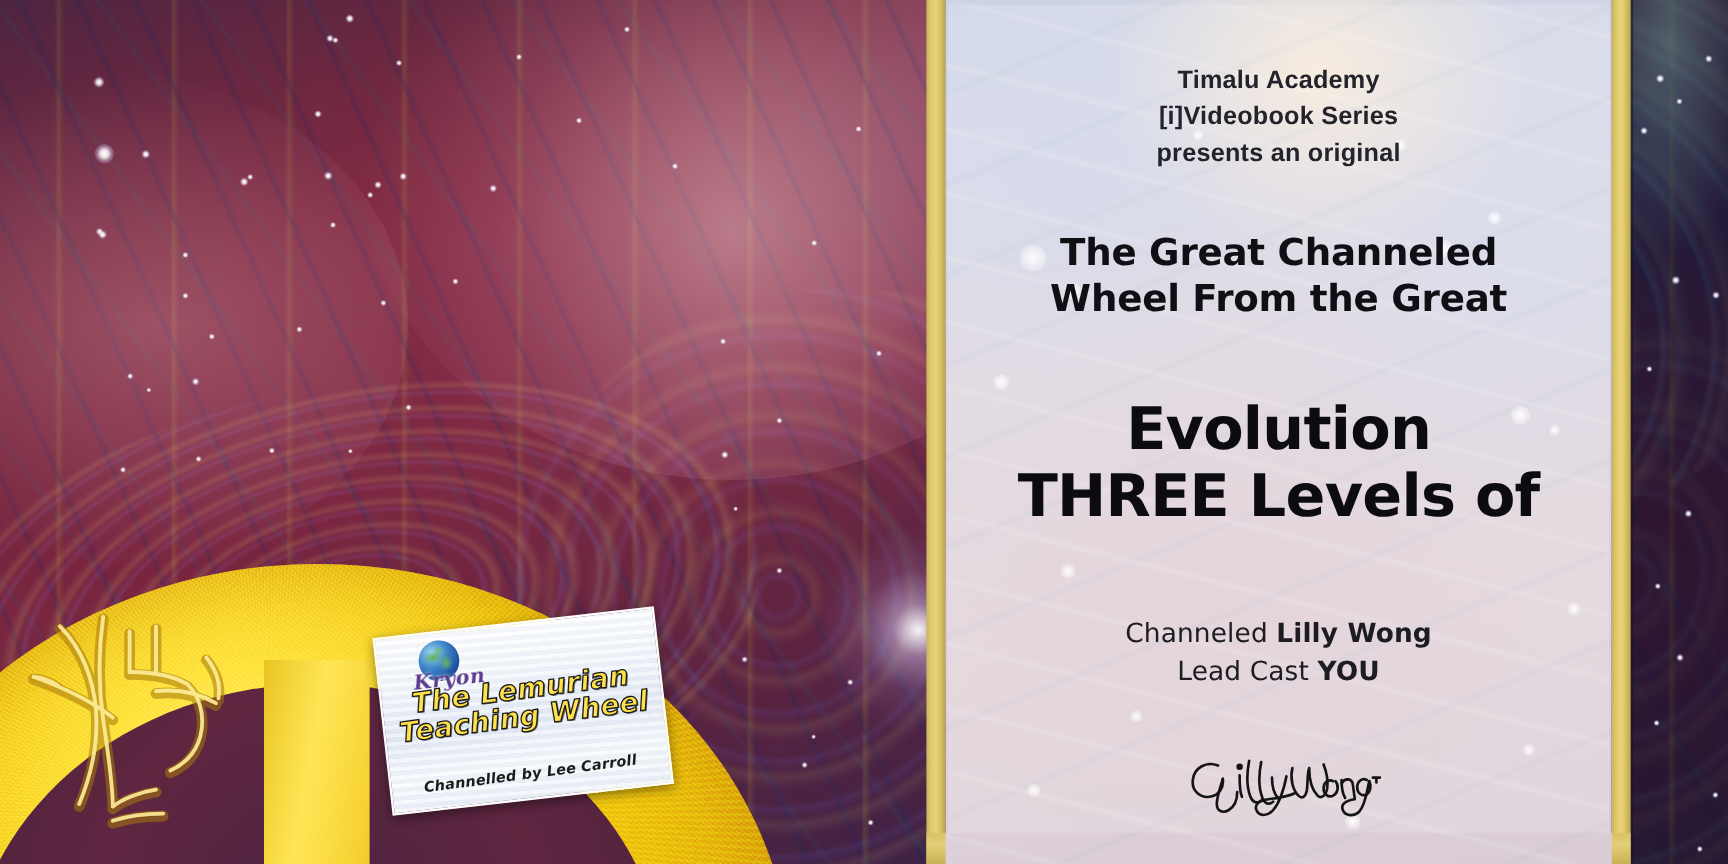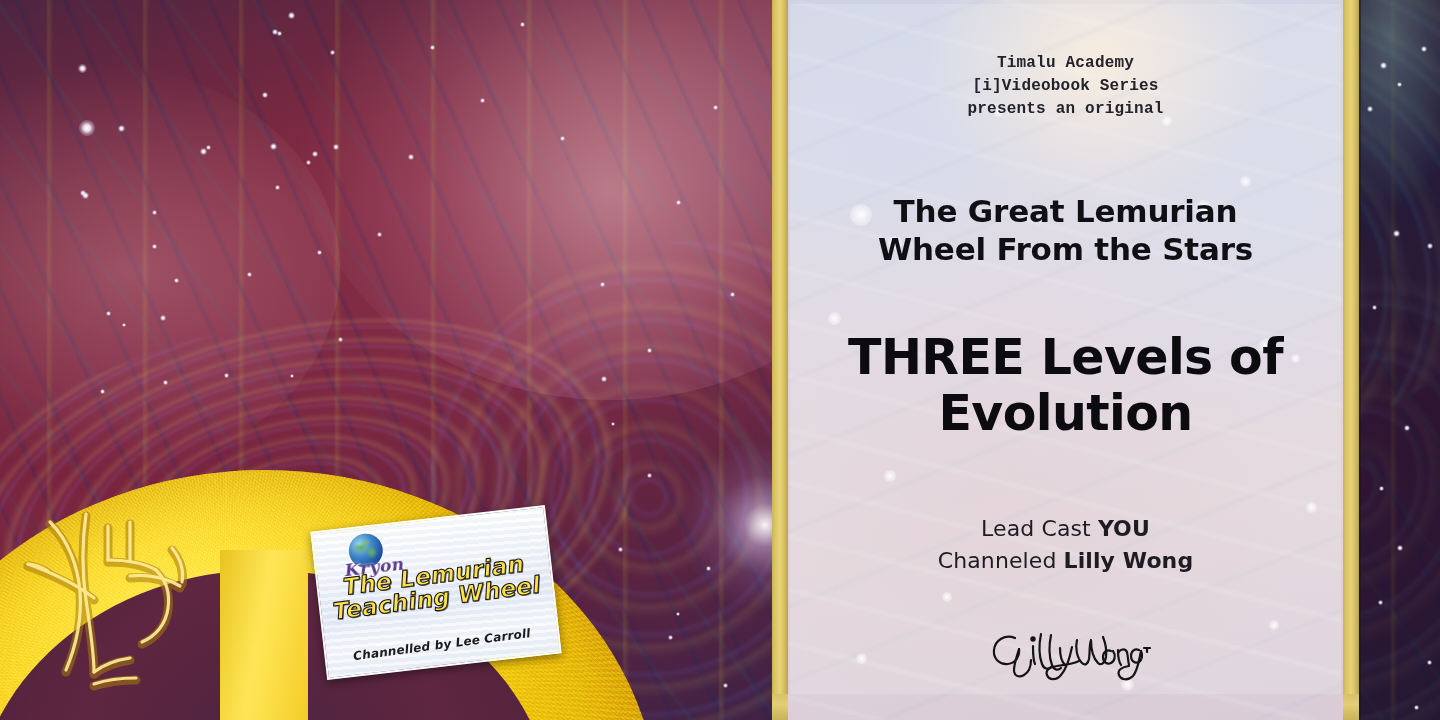--- a/index.html
+++ b/index.html
@@ -342,22 +342,22 @@
     position: absolute;
     inset: 0;
     z-index: 5;
     text-align: center;
     color: #1c1c1c;
   }
 
   .presents {
     position: absolute;
     left: 0; right: 0; top: 52px;
-    font-family: Liberation Mono, monospace;
-    font-size: 16px;
+    font-family: Liberation Sans, sans-serif;
+    font-size: 21px;
     font-weight: 600;
     line-height: 1.45;
     letter-spacing: .2px;
     color: #23232b;
     text-align: center;
   }
   .presents .ln { display: block; }
 
   .series-title {
     position: absolute;
@@ -576,32 +576,32 @@
 
     <div class="cp-content">
 
       <div class="presents">
         <span class="ln">Timalu Academy</span>
         <span class="ln">[i]Videobook Series</span>
         <span class="ln">presents an original</span>
       </div>
 
       <div class="series-title">
-        <span class="ln">The Great Lemurian</span>
-        <span class="ln">Wheel From the Stars</span>
+        <span class="ln">The Great Channeled</span>
+        <span class="ln">Wheel From the Great</span>
       </div>
 
       <div class="main-title">
+        <span class="ln">Evolution</span>
         <span class="ln">THREE Levels of</span>
-        <span class="ln">Evolution</span>
       </div>
 
       <div class="credits">
+        <span class="ln"><span>Channeled </span><b>Lilly Wong</b></span>
         <span class="ln"><span>Lead Cast </span><b>YOU</b></span>
-        <span class="ln"><span>Channeled </span><b>Lilly Wong</b></span>
       </div>
 
       <div class="signature">
         <svg width="170" height="58" viewBox="0 0 170 58">
           <g fill="none" stroke="#141414" stroke-width="2.2" stroke-linecap="round" stroke-linejoin="round">
 
             <path d="M34,12 C24,8 14,14 13,24 C12,33 19,39 27,38 C35,37 39,30 38,23"></path>
             <path d="M38,23 C36,30 33,38 33,44 C33,50 38,52 43,49 C48,46 50,40 50,34"></path>
 
             <path d="M52,20 C52,28 52,34 54,38"></path>

